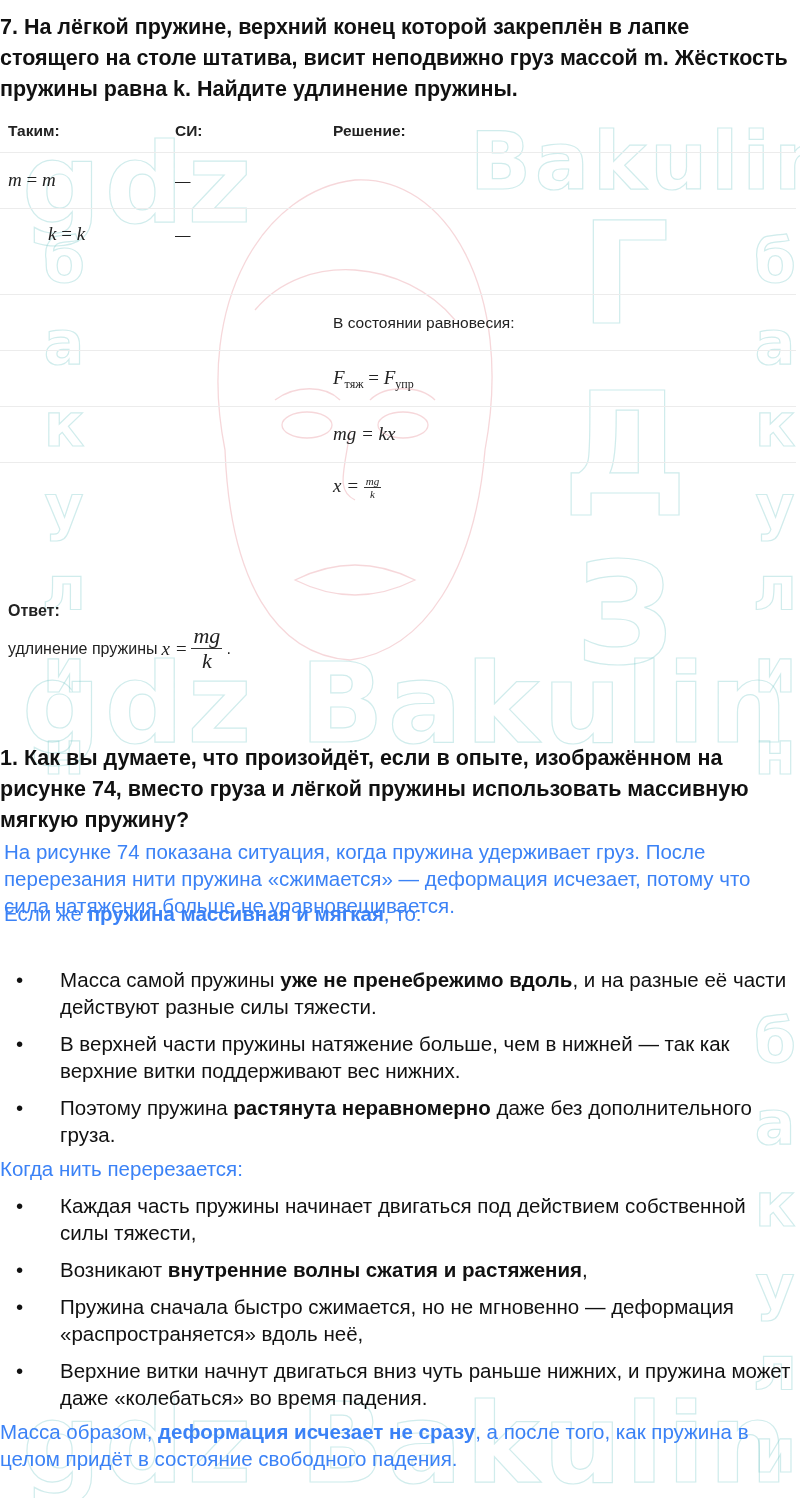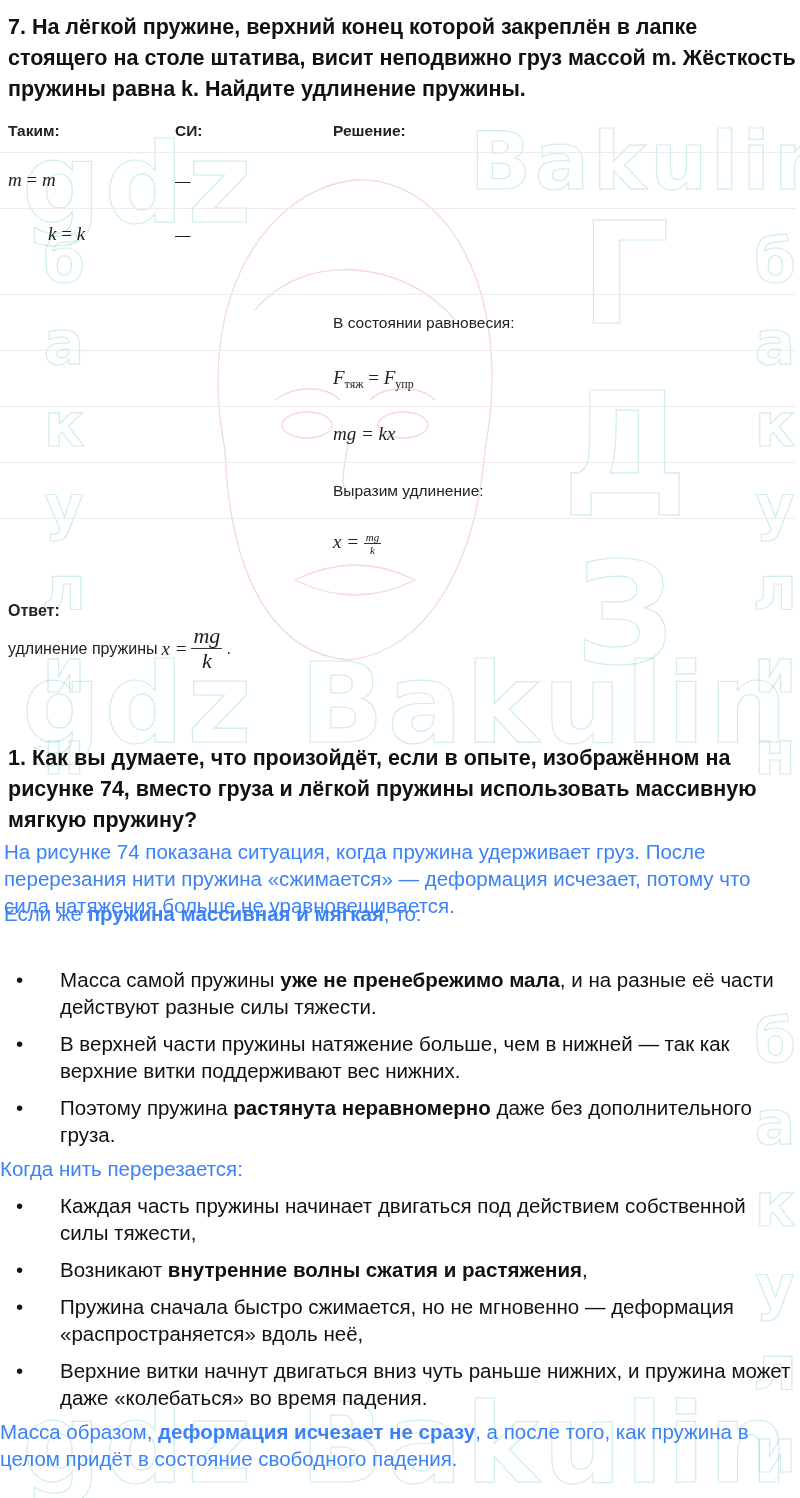--- a/index.html
+++ b/index.html
@@ -18,21 +18,21 @@
     font-weight: bold;
   }
   .watermark .wm.big { font-size: 110px; letter-spacing: 4px; }
   .watermark .wm.side { font-size: 60px; line-height: 82px; width: 60px; text-align: center; }
   .watermark .face {
     position: absolute; left: 185px; top: 150px; width: 330px; height: 560px;
   }
   .content { position: relative; z-index: 1; }
   h2.task {
     margin: 0; font-size: 21.5px; font-weight: bold; line-height: 31px;
-    position: absolute; left: 8px; width: 790px;
+    position: absolute; left: 0; width: 790px;
   }
   .solution-table { position: absolute; left: 0; top: 110px; width: 796px; }
   .trow { position: relative; border-bottom: 1px solid #ececec; }
   .trow .c1 { position: absolute; left: 8px; }
   .trow .c2 { position: absolute; left: 175px; }
   .trow .c3 { position: absolute; left: 333px; width: 460px; }
   .th { font-size: 15.5px; font-weight: bold; color: #222; }
   .td { font-size: 15.5px; color: #222; line-height: 28px; }
   .math { font-family: "Liberation Serif", serif; font-style: italic; font-size: 19px; color: #222; }
   .math .up { font-style: normal; }
@@ -126,23 +126,20 @@
     </div>
     <div class="trow" style="height:55px;">
       <span class="c3 td" style="top:14px;">В состоянии равновесия:</span>
     </div>
     <div class="trow" style="height:55px;">
       <span class="c3 math" style="top:16px;"><span>F</span><sub>тяж</sub><span class="up"> = </span><span>F</span><sub>упр</sub></span>
     </div>
     <div class="trow" style="height:55px;">
       <span class="c3 math" style="top:16px;">mg = kx</span>
     </div>
-    <div class="trow" style="height:55px;">
-      <span class="c3 td" style="top:14px;">Выразим удлинение:</span>
-    </div>
     <div class="trow" style="height:58px;border-bottom:none;">
       <span class="c3 math" style="top:12px;"><span>x = </span><span class="frac small">
             <span class="num">mg</span>
             <span class="den">k</span>
           </span></span>
     </div>
   </div>
 
   <div class="answer-title">Ответ:</div>
   <div class="answer-line">
@@ -158,21 +155,21 @@
   <h2 class="task" style="top:743px;">1. Как вы думаете, что произойдёт, если в опыте, изображённом на рисунке 74, вместо груза и лёгкой пружины использовать массивную мягкую пружину?</h2>
 
   <div class="body-text" style="top:838px;">
     <p>На рисунке 74 показана ситуация, когда пружина удерживает груз. После перерезания нити пружина «сжимается» — деформация исчезает, потому что сила натяжения больше не уравновешивается.</p>
   </div>
   <div class="body-text" style="top:900px;">
     <p><span>Если же </span><b>пружина массивная и мягкая</b><span>, то:</span></p>
   </div>
 
   <ul class="bl" style="top:966px;">
-    <li style="margin-bottom:10px;"><span class="bullet">•</span><span>Масса самой пружины </span><b>уже не пренебрежимо мала</b><span>, и на разные её части действуют разные силы тяжести.</span></li>
+    <li style="margin-bottom:10px;"><span class="bullet">•</span><span>Масса самой пружины </span><b>уже не пренебрежимо вдоль</b><span>, и на разные её части действуют разные силы тяжести.</span></li>
     <li style="margin-bottom:10px;"><span class="bullet">•</span><span>В верхней части пружины натяжение больше, чем в нижней — так как верхние витки поддерживают вес нижних.</span></li>
     <li><span class="bullet">•</span><span>Поэтому пружина </span><b>растянута неравномерно</b><span> даже без дополнительного груза.</span></li>
   </ul>
 
   <div class="body-text" style="top:1155px;left:0;">
     <p>Когда нить перерезается:</p>
   </div>
 
   <ul class="bl" style="top:1192px;">
     <li style="margin-bottom:10px;"><span class="bullet">•</span><span>Каждая часть пружины начинает двигаться под действием собственной силы тяжести,</span></li>

